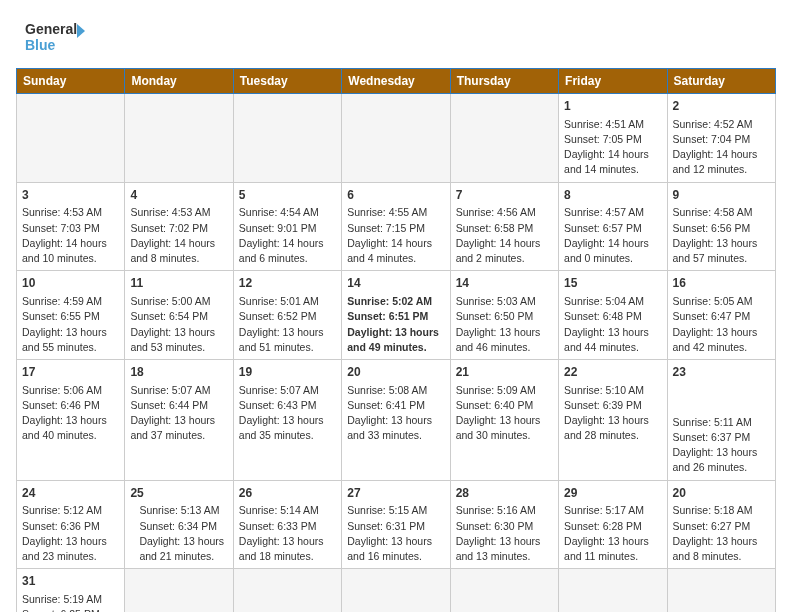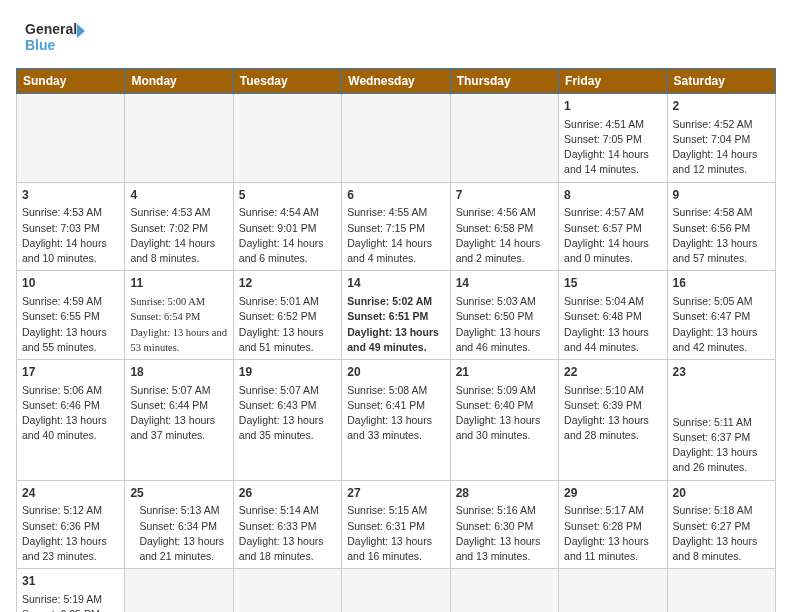--- a/index.html
+++ b/index.html
@@ -172,21 +172,21 @@
       </tr>
       <tr>
         <td>
           <span class="day-num">10</span>
           <div class="day-info" style="white-space: pre-line;">Sunrise: 4:59 AM
 Sunset: 6:55 PM
 Daylight: 13 hours and 55 minutes.</div>
         </td>
         <td>
           <span class="day-num">11</span>
-          <div class="day-info" style="white-space: pre-line; font-family: Liberation Serif, serif;">Sunrise: 5:00 AM
+          <div class="day-info" style="white-space: pre-line;">Sunrise: 5:00 AM
 Sunset: 6:54 PM
 Daylight: 13 hours and 53 minutes.</div>
         </td>
         <td>
           <span class="day-num">12</span>
           <div class="day-info" style="white-space: pre-line;">Sunrise: 5:01 AM
 Sunset: 6:52 PM
 Daylight: 13 hours and 51 minutes.</div>
         </td>
         <td>

